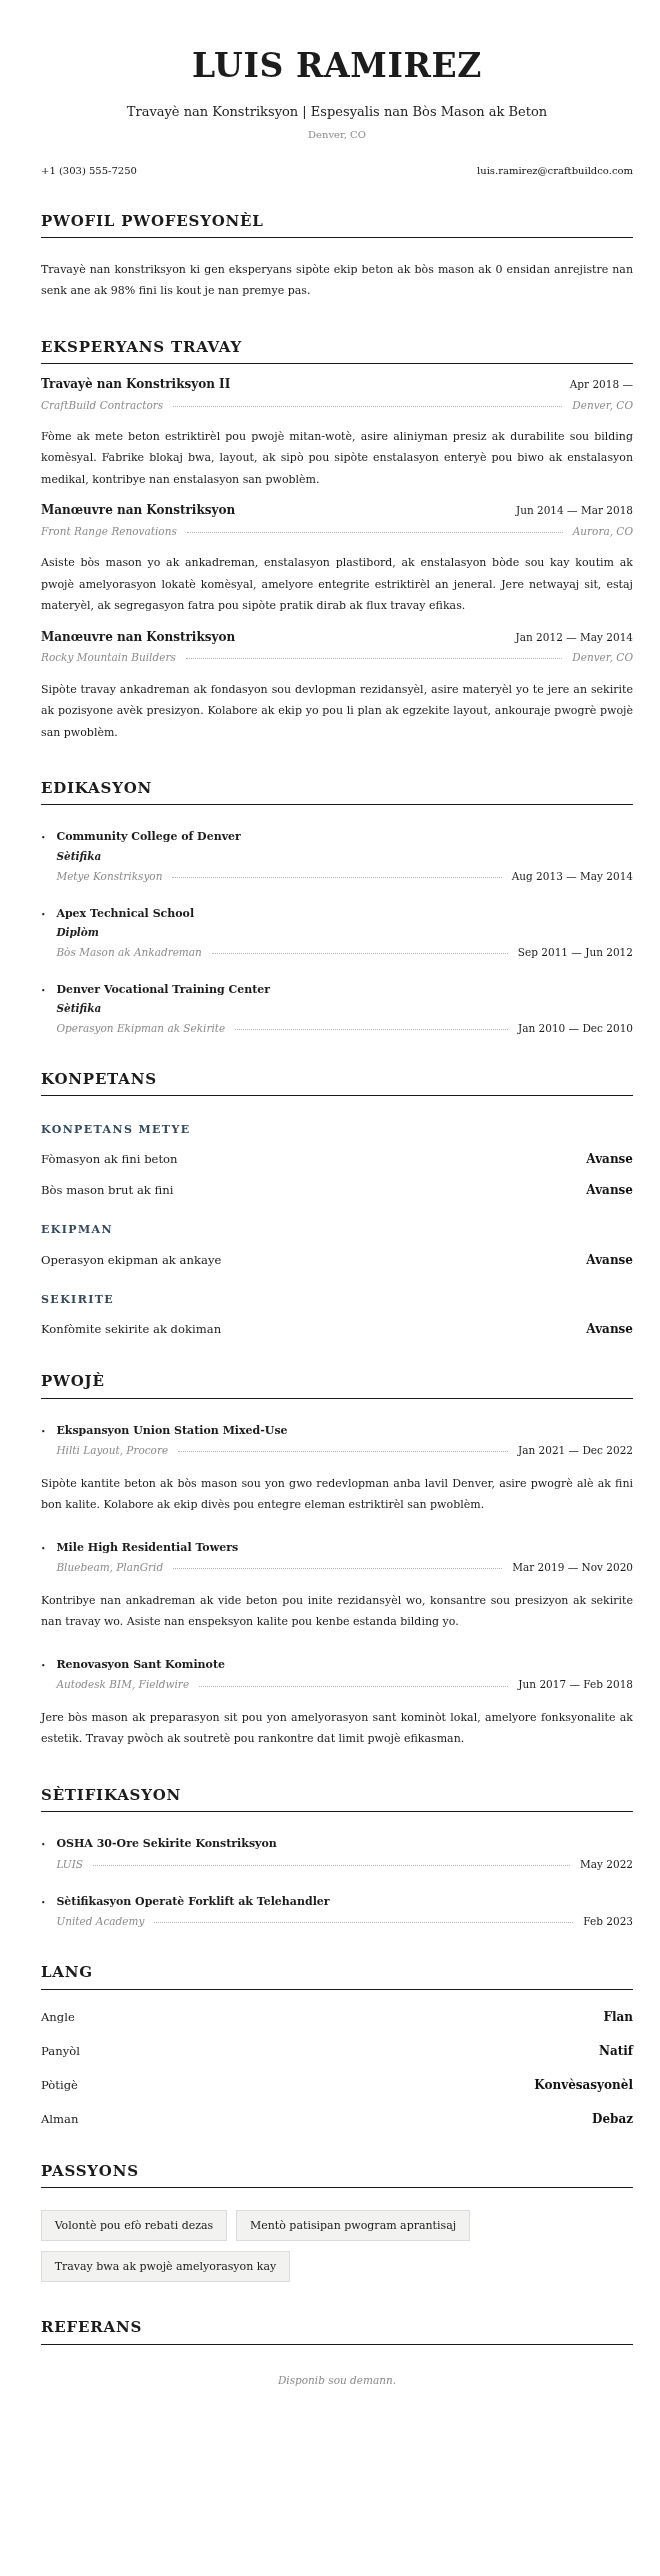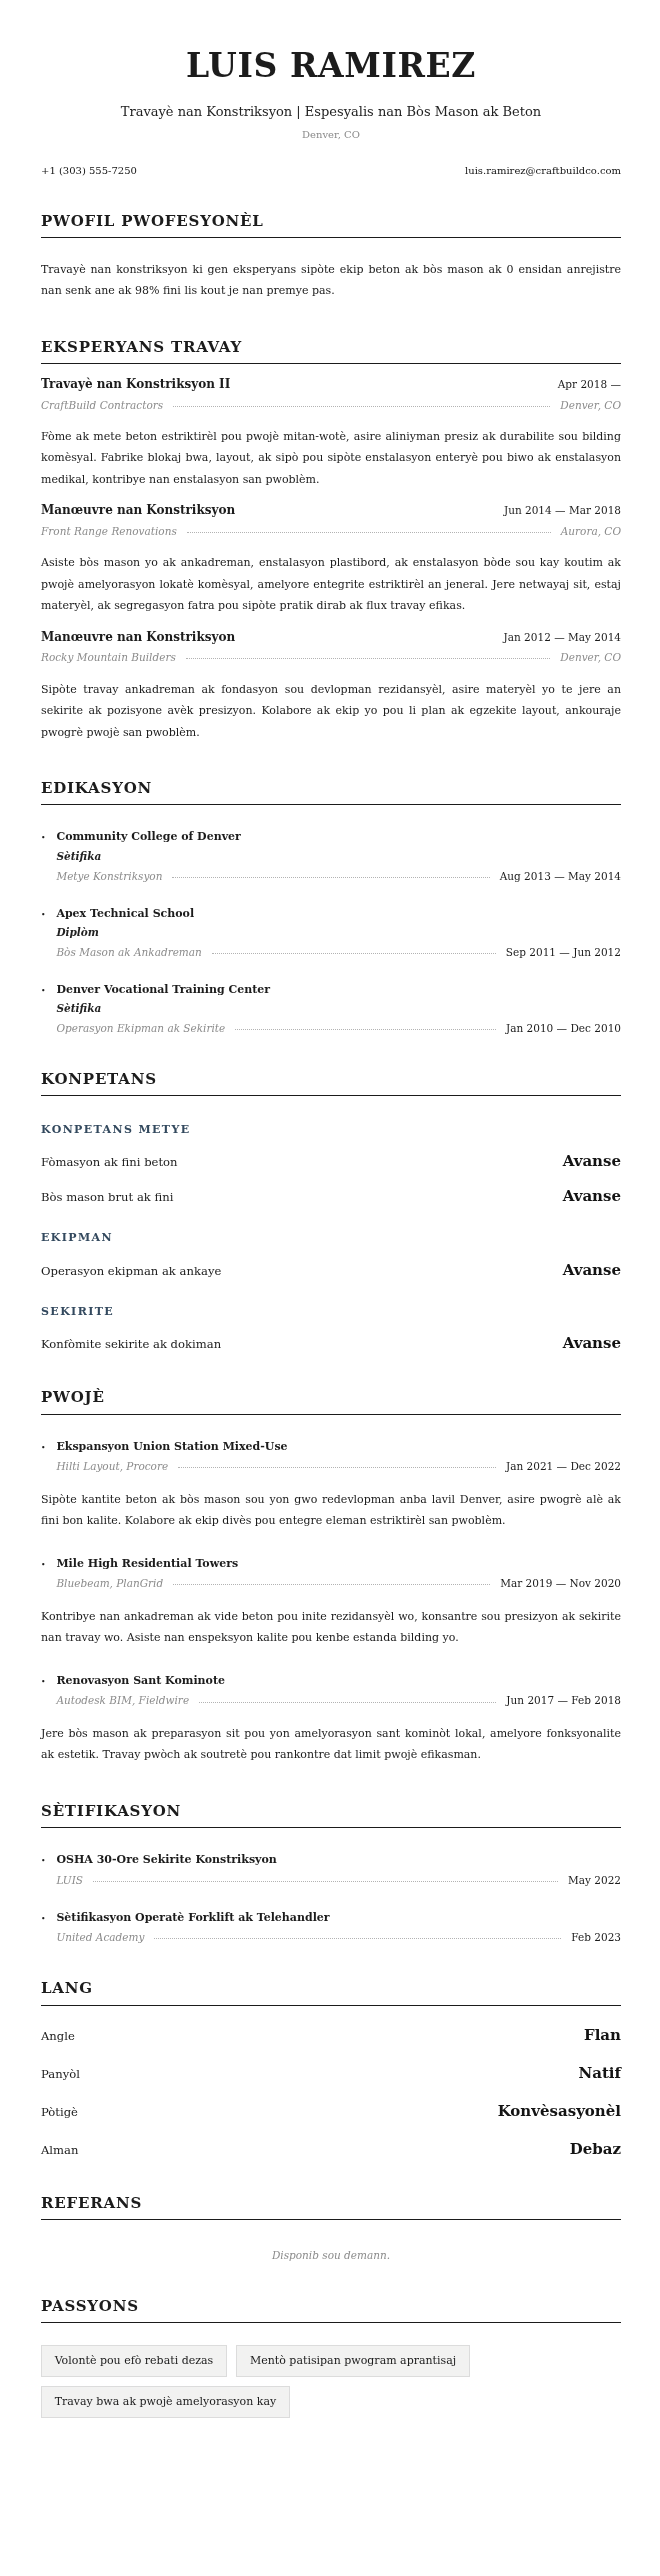--- a/index.html
+++ b/index.html
@@ -6,21 +6,21 @@
   body {
     width: 661px;
     font-family: "DejaVu Serif", "Liberation Serif", serif;
     color: #1c1c1c;
     -webkit-font-smoothing: antialiased;
   }
   .page {
     box-sizing: border-box;
     width: 661px;
     min-height: 2576px;
-    padding: 35px 40px 66px 41px;
+    padding: 35px 28px 66px 41px;
   }
 
   
   .name {
     text-align: center;
     font-size: 33px;
     font-weight: 700;
     letter-spacing: 0.6px;
     margin-top: 12px;
     line-height: 1.15;
@@ -120,21 +120,21 @@
     letter-spacing: 1.4px;
     color: #33495e;
   }
   .kv-row {
     display: flex;
     justify-content: space-between;
     align-items: baseline;
     margin-top: 16.5px;
   }
   .kv-name { font-size: 11.6px; color: #1b1b1b; }
-  .kv-level { font-size: 15px; font-weight: 700; color: #141414; }
+  .kv-level { font-size: 12px; font-weight: 700; color: #141414; }
   .lang-row { margin-top: 20px; }
 
   
   .tags {
     display: flex;
     flex-wrap: wrap;
     gap: 9.4px;
     margin-top: 22px;
   }
   .tag {
@@ -379,30 +379,30 @@
       <span class="kv-name">Pòtigè</span>
       <span class="kv-level">Konvèsasyonèl</span>
     </div>
     <div class="kv-row lang-row">
       <span class="kv-name">Alman</span>
       <span class="kv-level">Debaz</span>
     </div>
   </div>
 
   <div class="section">
-    <div class="section-heading">REFERANS</div>
-    <div class="section-rule"></div>
-    <div class="refs-text">Disponib sou demann.</div>
-  </div>
-
-  <div class="section">
     <div class="section-heading">PASSYONS</div>
     <div class="section-rule"></div>
 
     <div class="tags">
       <span class="tag">Volontè pou efò rebati dezas</span>
       <span class="tag">Mentò patisipan pwogram aprantisaj</span>
       <span class="tag">Travay bwa ak pwojè amelyorasyon kay</span>
     </div>
   </div>
 
+  <div class="section">
+    <div class="section-heading">REFERANS</div>
+    <div class="section-rule"></div>
+    <div class="refs-text">Disponib sou demann.</div>
+  </div>
+
 </div>
 
 
 </body></html>

